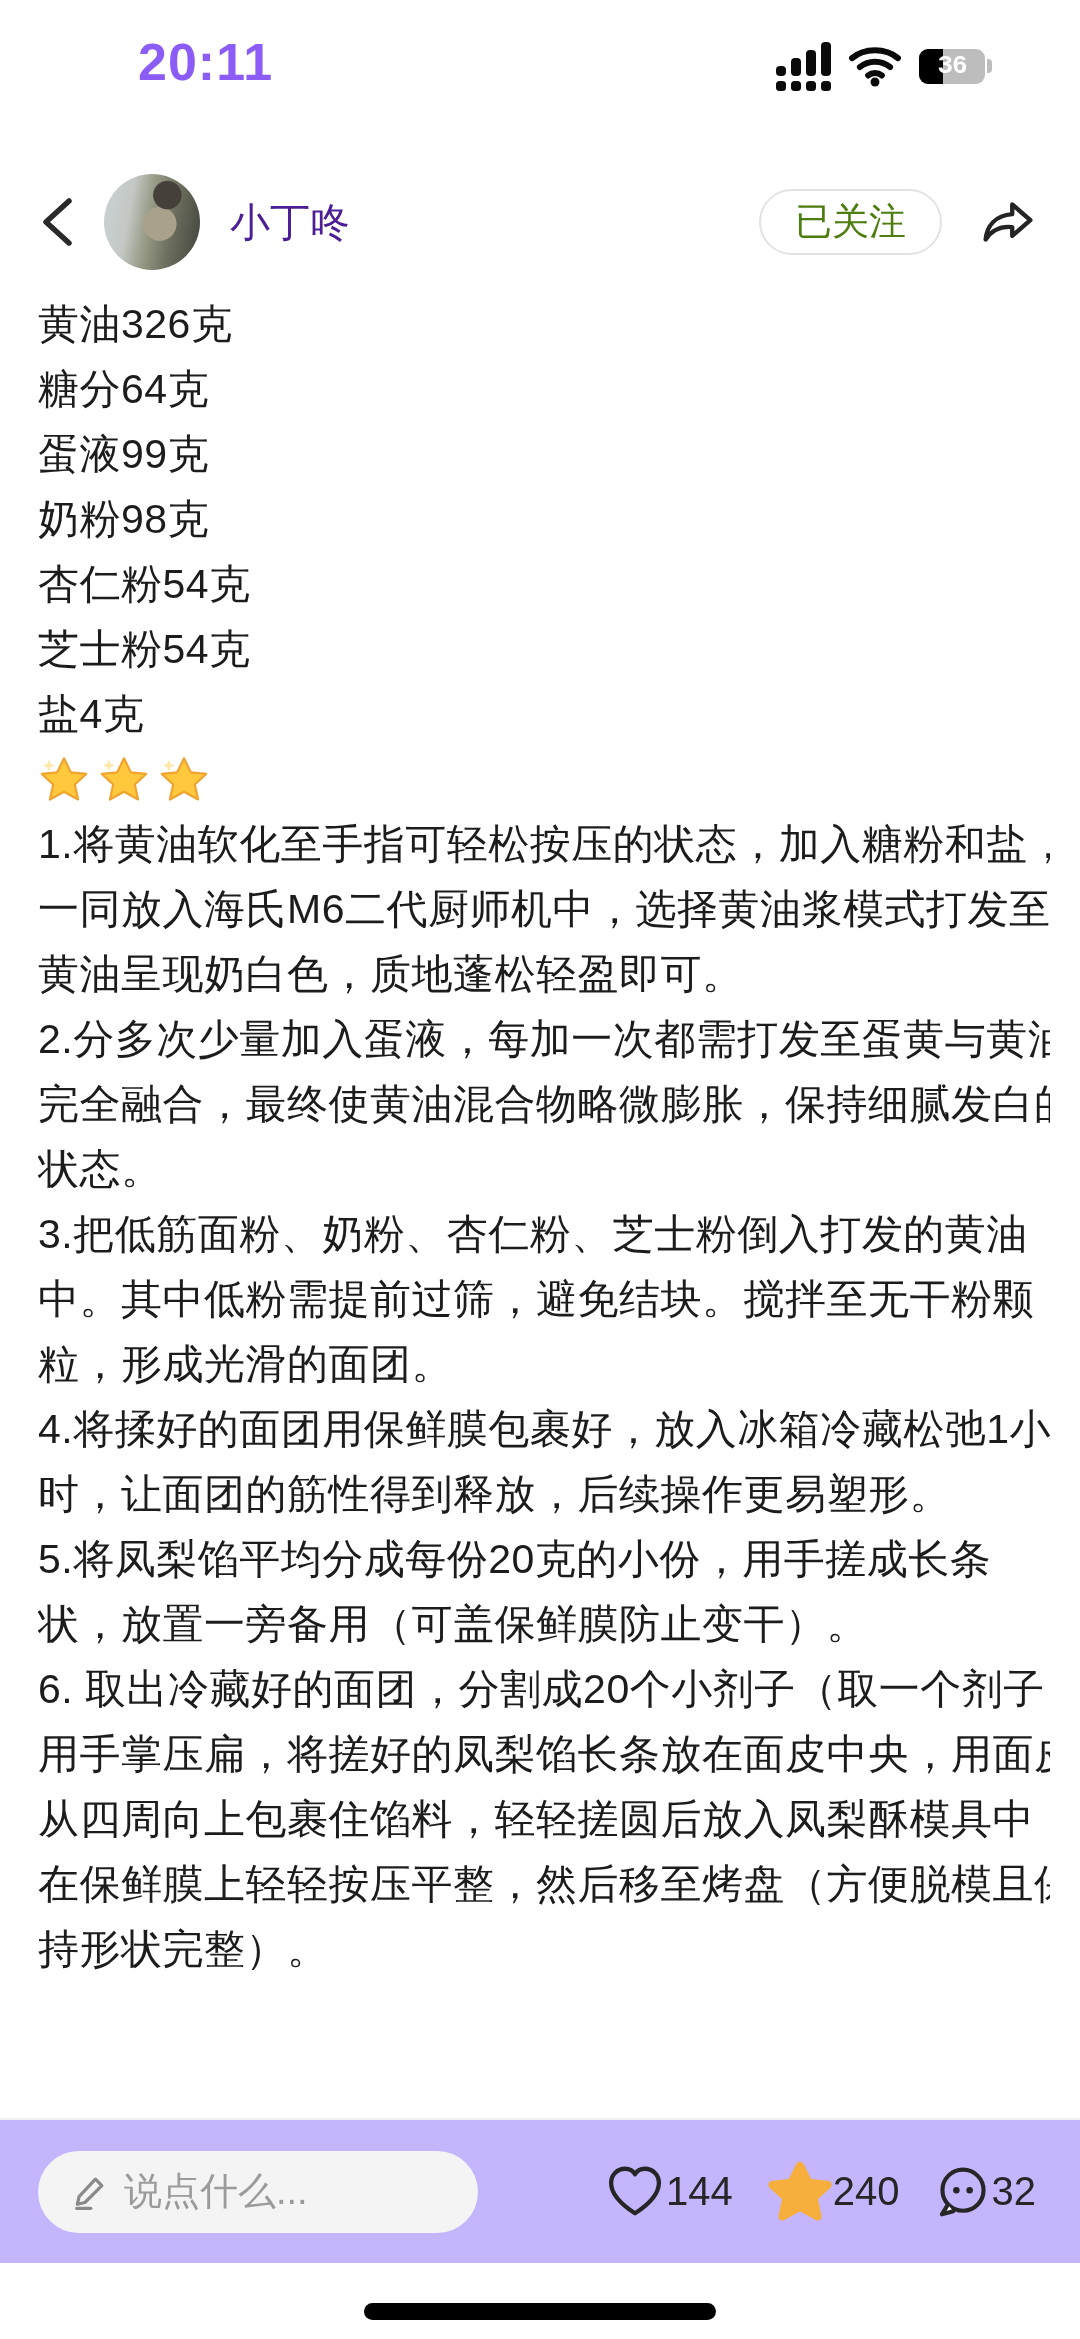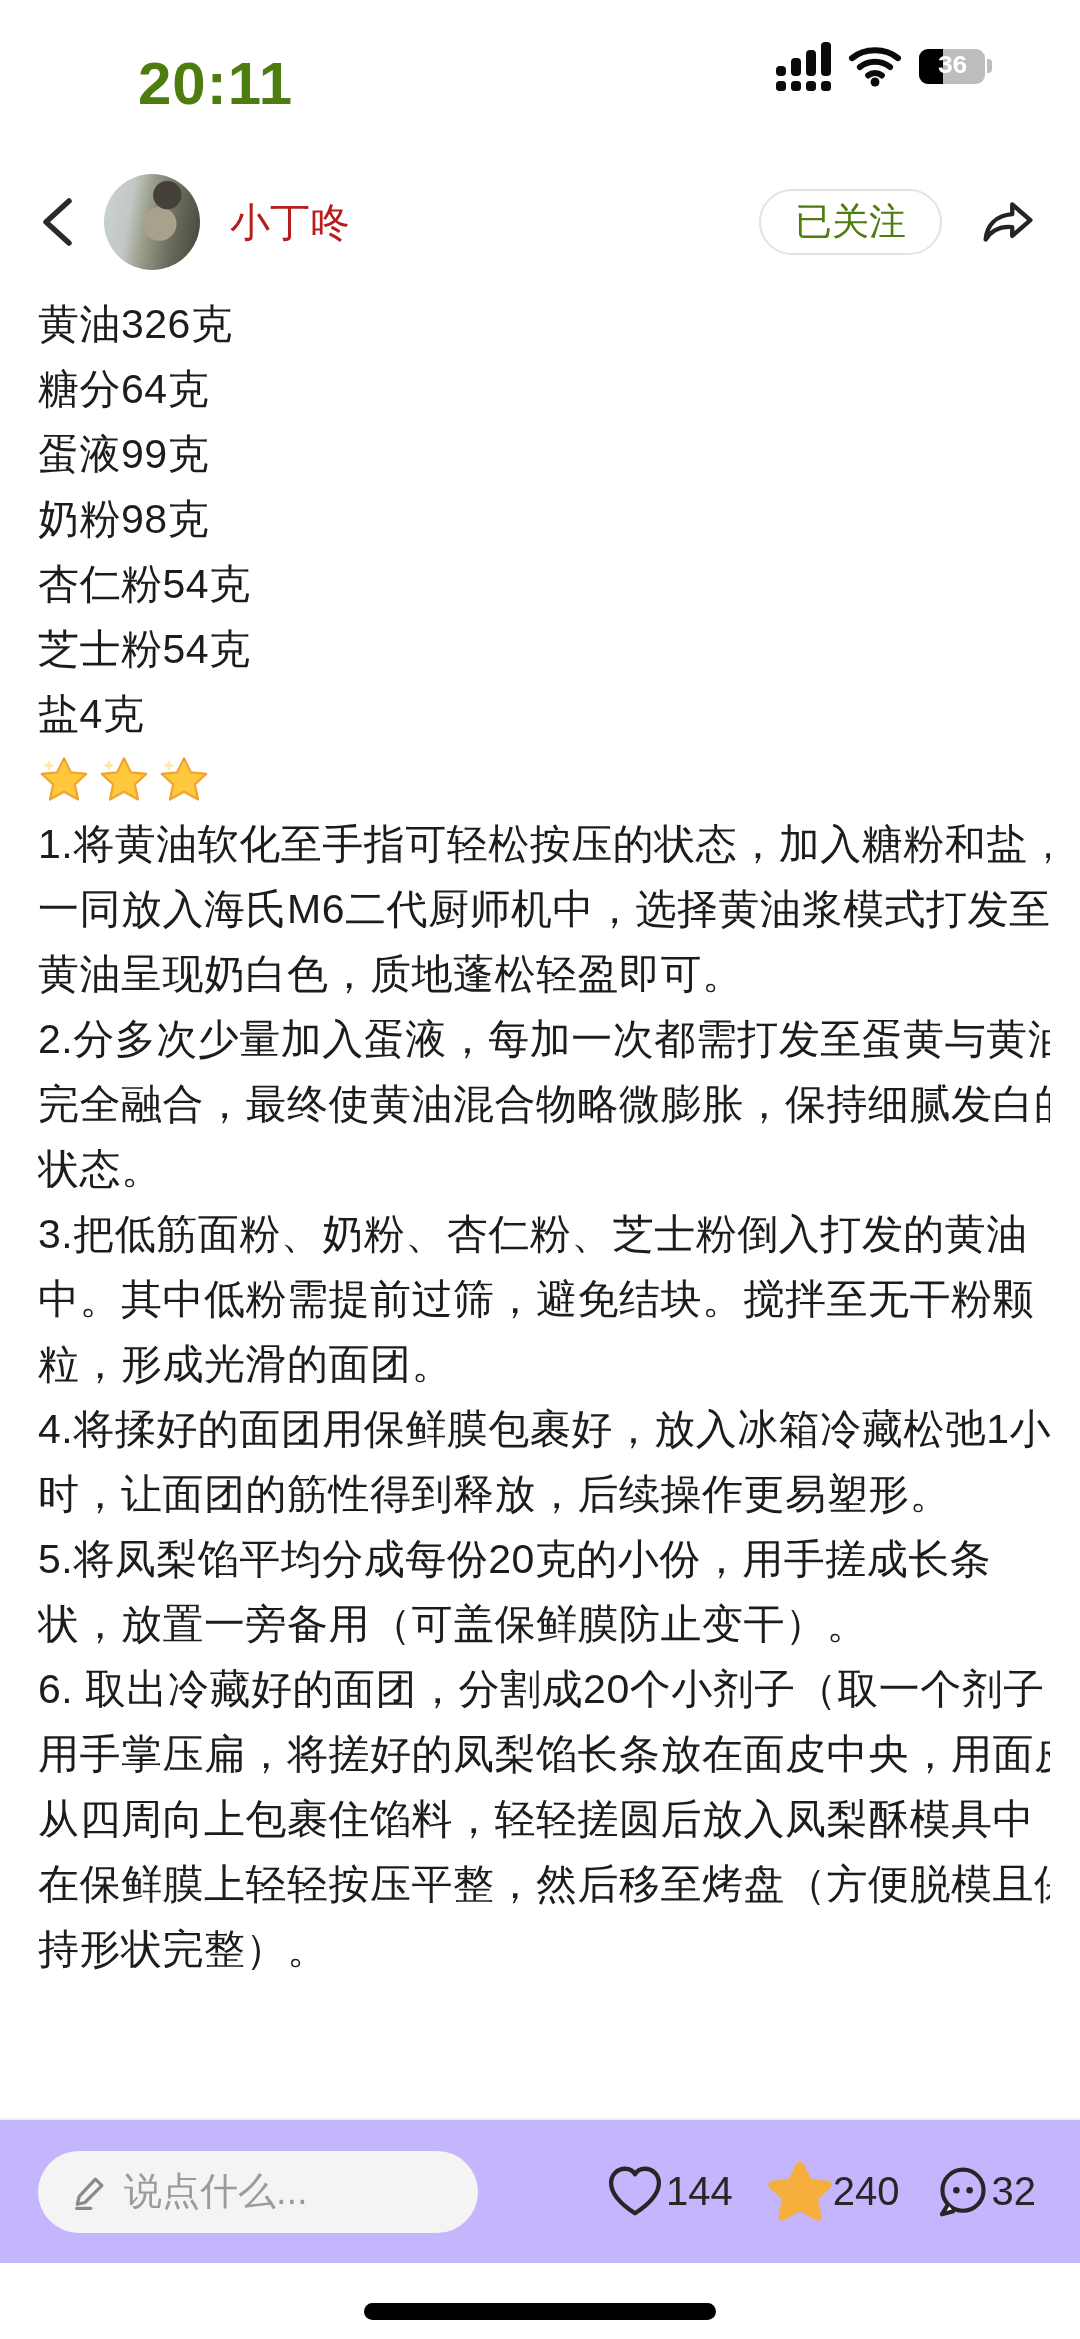--- a/index.html
+++ b/index.html
@@ -2,21 +2,21 @@
 <html><head>
 <meta charset="utf-8">
 <style>
   html,body{margin:0;padding:0;background:#fff;}
   .screen{
     position:relative;width:1080px;height:2339px;background:#ffffff;overflow:hidden;
     font-family:"Liberation Sans","DejaVu Sans",sans-serif;color:#1c1c1c;
   }
   
   .status-bar{position:absolute;top:0;left:0;right:0;height:110px;}
-  .time{position:absolute;left:138px;top:49px;font-size:60px;font-weight:600;color:#4d7c0f;letter-spacing:1px;}
+  .time{position:absolute;left:138px;top:32px;font-size:52px;font-weight:600;color:#8b5cf6;letter-spacing:1px;}
   .sb-right{position:absolute;right:88px;top:40px;display:flex;align-items:center;gap:17px;height:52px;}
   .sig{display:flex;gap:5px;align-items:flex-end;height:49px;}
   .sig .col{display:flex;flex-direction:column;gap:5px;justify-content:flex-end;}
   .sig .bar{width:10px;border-radius:4px;background:#0a0a0a;}
   .sig .dot{width:10px;height:10px;border-radius:3.5px;background:#0a0a0a;}
   .sig .col:nth-child(1) .bar{height:10px;}
   .sig .col:nth-child(2) .bar{height:18px;}
   .sig .col:nth-child(3) .bar{height:26px;}
   .sig .col:nth-child(4) .bar{height:34px;}
   .wifi{width:54px;height:42px;}
@@ -28,21 +28,21 @@
   .bat-cap{width:5px;height:14px;background:#bdbdbd;border-radius:0 4px 4px 0;margin-left:2px;}
   
   .header{position:absolute;top:168px;left:0;right:0;height:108px;display:flex;align-items:center;
           padding:0 42px 0 36px;box-sizing:border-box;}
   .back{width:42px;height:52px;flex:0 0 auto;}
   .avatar{width:96px;height:96px;border-radius:50%;margin-left:26px;flex:0 0 auto;overflow:hidden;
     background:
       radial-gradient(circle at 66% 22%,#46403a 0 14%,transparent 15%),
       radial-gradient(circle at 58% 52%,#a8a28c 0 22%,transparent 23%),
       linear-gradient(100deg,#ccd2d6 0%,#c3c8c4 28%,#989c88 46%,#6d705f 68%,#3f4239 100%);}
-  .username{margin-left:30px;font-size:40px;color:#b91c1c;font-weight:500;}
+  .username{margin-left:30px;font-size:40px;color:#4c1d95;font-weight:500;}
   .follow-btn{margin-left:auto;height:66px;min-width:152px;padding:0 34px;box-sizing:border-box;
     border:2px solid #e3e3e3;border-radius:35px;background:#fff;display:flex;align-items:center;justify-content:center;
     font-size:37px;color:#4d7c0f;}
   .share{width:60px;height:58px;margin-left:36px;flex:0 0 auto;}
   
   .content{position:absolute;left:38px;right:30px;top:292px;font-size:41px;line-height:65px;
            color:#1c1c1c;letter-spacing:0.5px;overflow:hidden;}
   .pre{white-space:pre;overflow:hidden;}
   .icon-row{display:flex;align-items:center;height:65px;}
   .mag-icon{width:47px;height:47px;margin-right:3px;}

